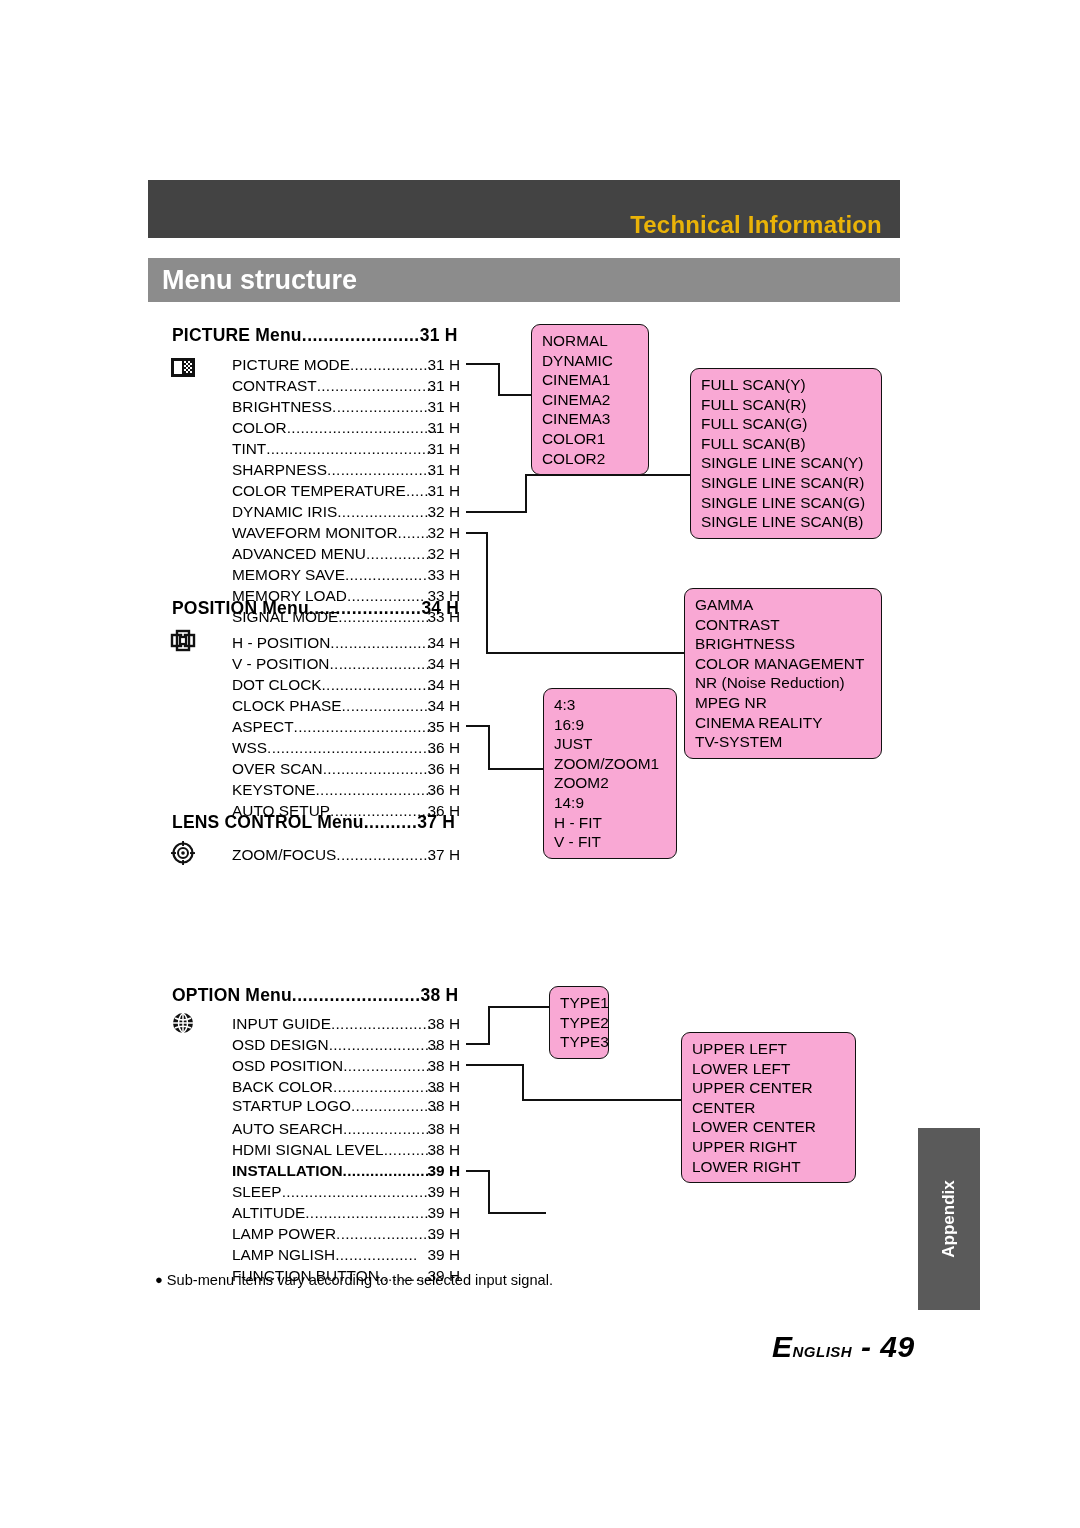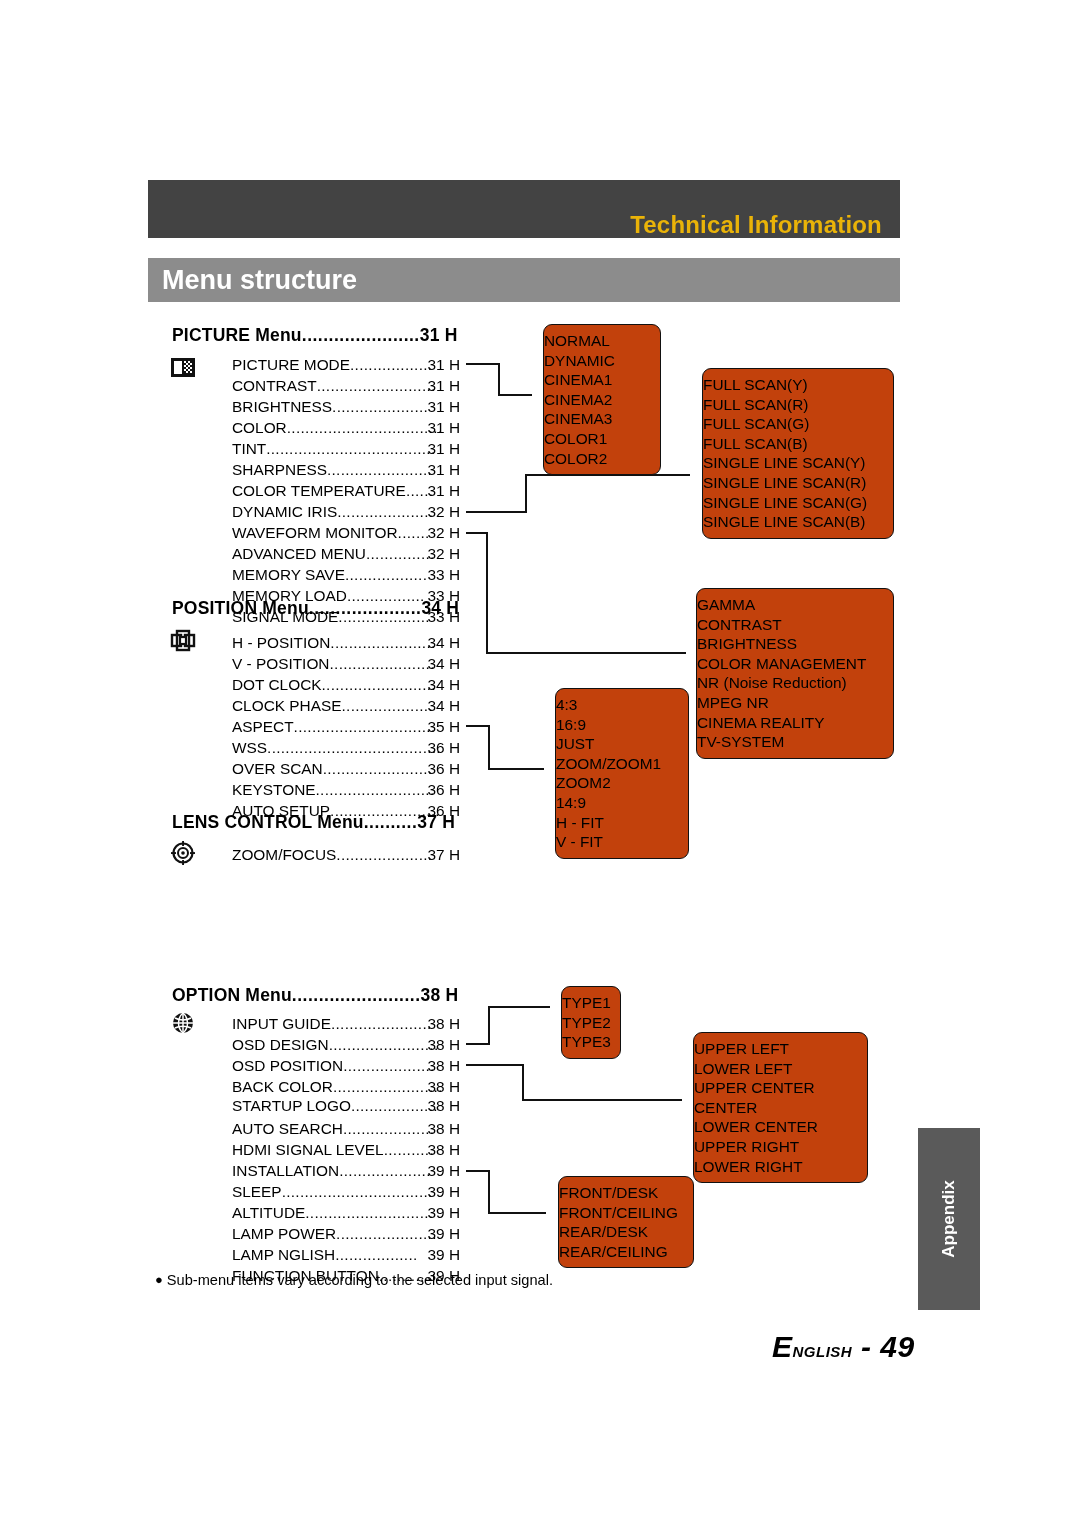--- a/index.html
+++ b/index.html
@@ -47,23 +47,23 @@
     position:absolute;width:228px;height:19px;line-height:19px;
     font-size:15.4px;white-space:nowrap;overflow:hidden;
   }
   .itemrow .lbl{}
   .itemrow .pg{float:right;}
   .itemrow .dots{letter-spacing:.3px;}
 
   
   .box{
     position:absolute;border:1.6px solid #111;border-radius:9px;
-    background:#c2410c;box-sizing:border-box;
-    padding:6px 9px 6px 0;
-    font-size:15.4px;line-height:19.6px;white-space:nowrap;margin-left:12px;
+    background:#f9a8d4;box-sizing:border-box;
+    padding:6px 9px 6px 10px;
+    font-size:15.4px;line-height:19.6px;white-space:nowrap;
   }
 
   
   .ln{position:absolute;background:#111;}
   .lnh{height:1.6px;}
   .lnv{width:1.6px;}
 
   
   .note{
     position:absolute;font-size:14.6px;white-space:nowrap;
@@ -191,21 +191,21 @@
     </svg>
   </div>
 
   <div class="itemrow" style="left:232px;top:1014px;"><span class="lbl">INPUT GUIDE</span><span class="pg">38 H</span><span class="dots">......................</span></div>
   <div class="itemrow" style="left:232px;top:1035px;"><span class="lbl">OSD DESIGN</span><span class="pg">38 H</span><span class="dots">........................</span></div>
   <div class="itemrow" style="left:232px;top:1056px;"><span class="lbl">OSD POSITION</span><span class="pg">38 H</span><span class="dots">....................</span></div>
   <div class="itemrow" style="left:232px;top:1077px;"><span class="lbl">BACK COLOR</span><span class="pg">38 H</span><span class="dots">........................</span></div>
   <div class="itemrow" style="left:232px;top:1096px;text-align:right;"><span class="lbl">STARTUP LOGO</span><span class="pg">38 H</span><span class="dots">...................</span></div>
   <div class="itemrow" style="left:232px;top:1119px;"><span class="lbl">AUTO SEARCH</span><span class="pg">38 H</span><span class="dots">....................</span></div>
   <div class="itemrow" style="left:232px;top:1140px;"><span class="lbl">HDMI SIGNAL LEVEL</span><span class="pg">38 H</span><span class="dots">...........</span></div>
-  <div class="itemrow" style="left:232px;top:1161px;"><span class="lbl">INSTALLATION</span><span class="pg">39 H</span><span class="dots">....................</span></div>
+  <div class="itemrow" style="left:232px;top:1161px;font-weight:bold;"><span class="lbl">INSTALLATION</span><span class="pg">39 H</span><span class="dots">....................</span></div>
   <div class="itemrow" style="left:232px;top:1182px;text-align:right;"><span class="lbl">SLEEP</span><span class="pg">39 H</span><span class="dots">.................................</span></div>
   <div class="itemrow" style="left:232px;top:1203px;"><span class="lbl">ALTITUDE</span><span class="pg">39 H</span><span class="dots">............................</span></div>
   <div class="itemrow" style="left:232px;top:1224px;"><span class="lbl">LAMP POWER</span><span class="pg">39 H</span><span class="dots">......................</span></div>
   <div class="itemrow" style="left:232px;top:1245px;"><span class="lbl">LAMP NGLISH</span><span class="pg">39 H</span><span class="dots">..................</span></div>
   <div class="itemrow" style="left:232px;top:1266px;"><span class="lbl">FUNCTION BUTTON</span><span class="pg">39 H</span><span class="dots">............</span></div>
 
   <div class="ln lnh" style="left:466px;top:363px;width:34px;"></div>
   <div class="ln lnv" style="left:498px;top:363px;height:32px;"></div>
   <div class="ln lnh" style="left:498px;top:394px;width:34px;"></div>
 
@@ -285,26 +285,20 @@
   <div class="box" style="left:681px;top:1032px;width:175px;">
     <div>UPPER LEFT</div>
     <div>LOWER LEFT</div>
     <div>UPPER CENTER</div>
     <div>CENTER</div>
     <div>LOWER CENTER</div>
     <div>UPPER RIGHT</div>
     <div>LOWER RIGHT</div>
   </div>
 
-  <div class="box" style="left:546px;top:1176px;width:136px;">
-    <div>FRONT/DESK</div>
-    <div>FRONT/CEILING</div>
-    <div>REAR/DESK</div>
-    <div>REAR/CEILING</div>
-  </div>
 
   <div class="note" style="left:155px;top:1272px;">
     <span class="bullet">●</span><span>Sub-menu items vary according to the selected input signal.</span>
   </div>
 
   <div class="eng" style="left:772px;top:1330px;">
     <span>E</span><span class="small">NGLISH</span><span> - </span><span>49</span>
   </div>
 
   <div class="appendix">

